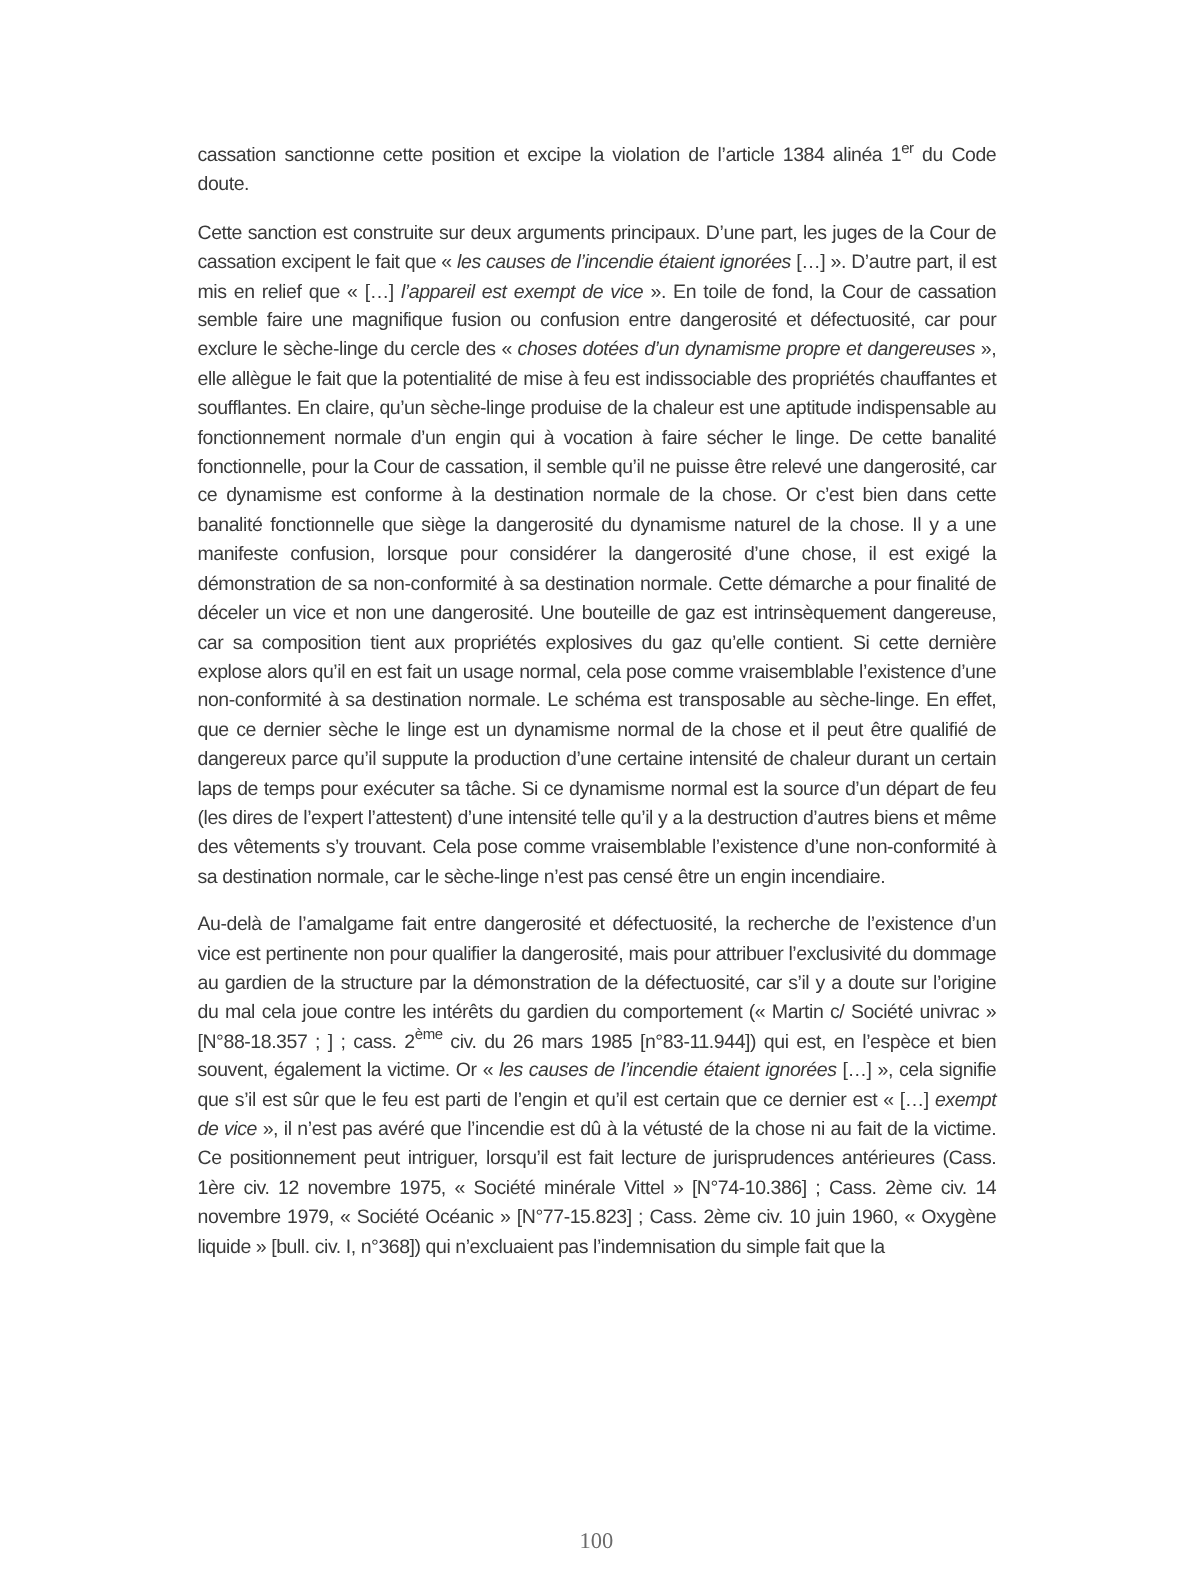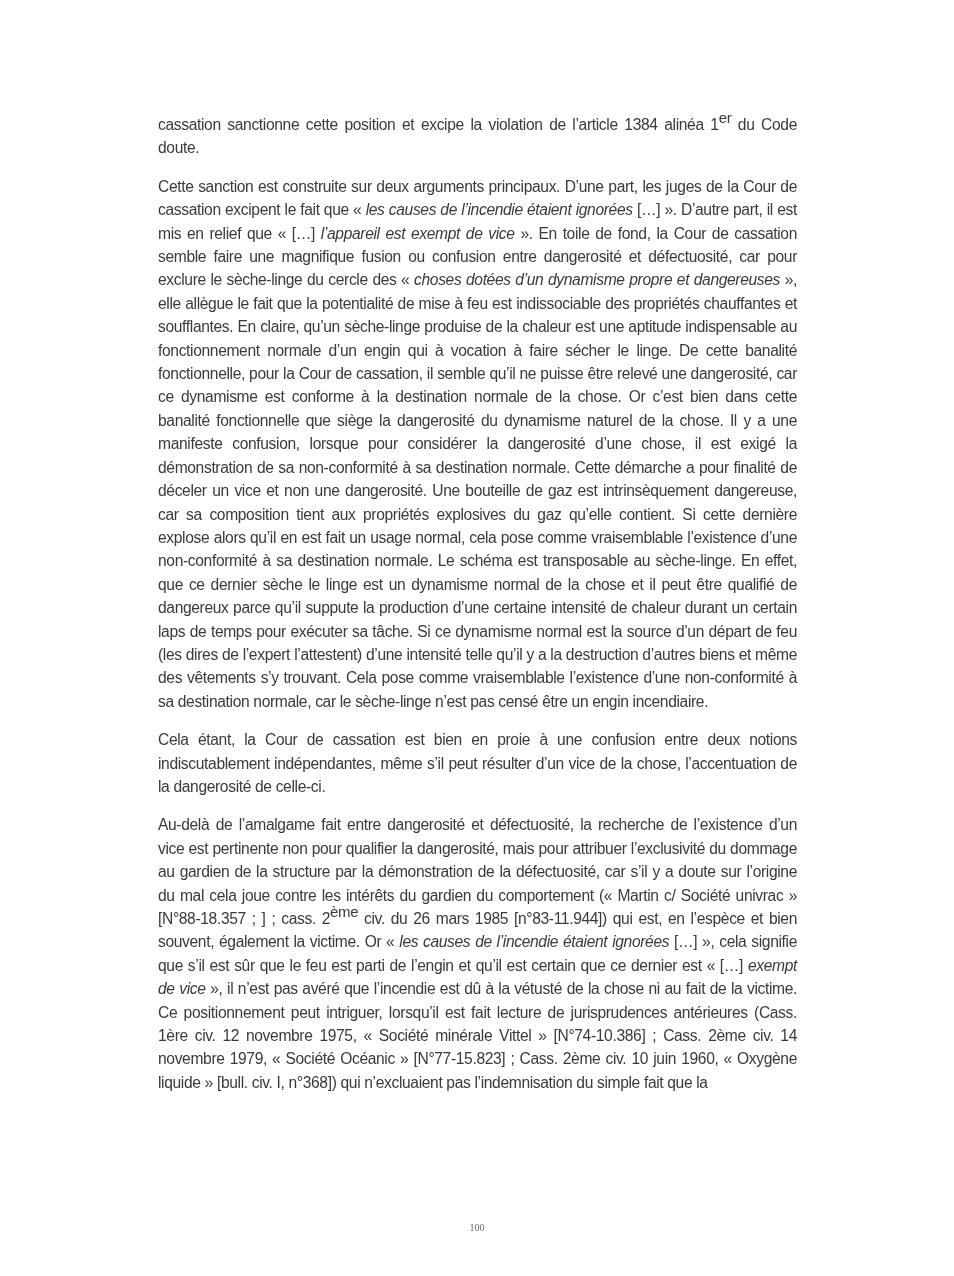--- a/index.html
+++ b/index.html
@@ -5,30 +5,29 @@
     html, body { margin: 0; padding: 0; background: #ffffff; }
     body { width: 954px; height: 1276px; position: relative; overflow: hidden; }
     .page {
       position: absolute; left: 158px; top: 113px; width: 639px;
       font-family: "Liberation Sans", sans-serif;
       font-size: 15.6px; line-height: 23.4px; color: #3a3a3a;
       letter-spacing: -0.35px;
     }
     .para { margin: 0 0 15px 0; text-align: justify; }
     .para em { }
-    sup { font-size: 15px; line-height: 0; vertical-align: 7px; }
+    sup { font-size: 12px; line-height: 0; vertical-align: 7px; }
     .page-number {
       position: absolute; left: 0; width: 954px; top: 1222px;
       text-align: center; font-family: "Liberation Serif", serif;
-      font-size: 10px; color: #6a6a6a;
+      font-size: 18px; color: #6a6a6a;
     }
   </style>
 </head>
 <body>
 
 <div class="page">
   <p class="para"><span>cassation sanctionne cette position et excipe la violation de l’article 1384 alinéa 1</span><sup>er</sup><span> du Code doute.</span></p>
   <p class="para"><span>Cette sanction est construite sur deux arguments principaux. D’une part, les juges de la Cour de cassation excipent le fait que « </span><em>les causes de l’incendie étaient ignorées</em><span>  […] ». D’autre part, il est mis en relief que « […] </span><em>l’appareil est exempt de vice</em><span> ». En toile de fond, la Cour de cassation semble faire une magnifique fusion ou confusion entre dangerosité et défectuosité, car pour exclure le sèche-linge du cercle des « </span><em>choses dotées d’un dynamisme propre et dangereuses</em><span> », elle allègue le fait que la potentialité de mise à feu est indissociable des propriétés chauffantes et soufflantes. En claire, qu’un sèche-linge produise de la chaleur est une aptitude indispensable au fonctionnement normale d’un engin qui à vocation à faire sécher le linge. De cette banalité fonctionnelle, pour la Cour de cassation, il semble qu’il ne puisse être relevé une dangerosité, car ce dynamisme est conforme à la destination normale de la chose. Or c’est bien dans cette banalité fonctionnelle que siège la dangerosité du dynamisme naturel de la chose. Il y a une manifeste confusion, lorsque pour considérer la dangerosité d’une chose, il est exigé la démonstration de sa non-conformité à sa destination normale. Cette démarche a pour finalité de déceler un vice et non une dangerosité. Une bouteille de gaz est intrinsèquement dangereuse, car sa composition tient aux propriétés explosives du gaz qu’elle contient. Si cette dernière explose alors qu’il en est fait un usage normal, cela pose comme vraisemblable l’existence d’une non-conformité à sa destination normale. Le schéma est transposable au sèche-linge. En effet, que ce dernier sèche le linge est un dynamisme normal de la chose et il peut être qualifié de dangereux parce qu’il suppute la production d’une certaine intensité de chaleur durant un certain laps de temps pour exécuter sa tâche. Si ce dynamisme normal est la source d’un départ de feu (les dires de l’expert l’attestent) d’une intensité telle qu’il y a la destruction d’autres biens et même des vêtements s’y trouvant. Cela pose comme vraisemblable l’existence d’une non-conformité à sa destination normale, car le sèche-linge n’est pas censé être un engin incendiaire.</span></p>
-  <p class="para"><span>Cela étant, la Cour de cassation est bien en proie à une confusion entre deux notions indiscutablement indépendantes, même s’il peut résulter d’un vice de la chose, l’accentuation de la dangerosité de celle-ci.</span></p>
   <p class="para"><span>Au-delà de l’amalgame fait entre dangerosité et défectuosité, la recherche de l’existence d’un vice est pertinente non pour qualifier la dangerosité, mais pour attribuer l’exclusivité du dommage au gardien de la structure par la démonstration de la défectuosité, car s’il y a doute sur l’origine du mal cela joue contre les intérêts du gardien du comportement (« Martin c/ Société univrac » [N°88-18.357 ; ] ; cass. 2</span><sup>ème</sup><span> civ. du 26 mars 1985 [n°83-11.944]) qui est, en l’espèce et bien souvent, également la victime. Or « </span><em>les causes de l’incendie étaient ignorées</em><span>  […] », cela signifie que s’il est sûr que le feu est parti de l’engin et qu’il est certain que ce dernier est « […] </span><em>exempt de vice</em><span>  », il n’est pas avéré que l’incendie est dû à la vétusté de la chose ni au fait de la victime. Ce positionnement peut intriguer, lorsqu’il est fait lecture de jurisprudences antérieures (Cass. 1ère civ. 12 novembre 1975, « Société minérale Vittel » [N°74-10.386] ; Cass. 2ème civ. 14 novembre 1979, « Société Océanic » [N°77-15.823] ; Cass. 2ème civ. 10 juin 1960, « Oxygène liquide » [bull. civ. I, n°368]) qui n’excluaient pas l’indemnisation du simple fait que la</span></p>
 </div>
 
 <div class="page-number">100</div>
 
 </body></html>

